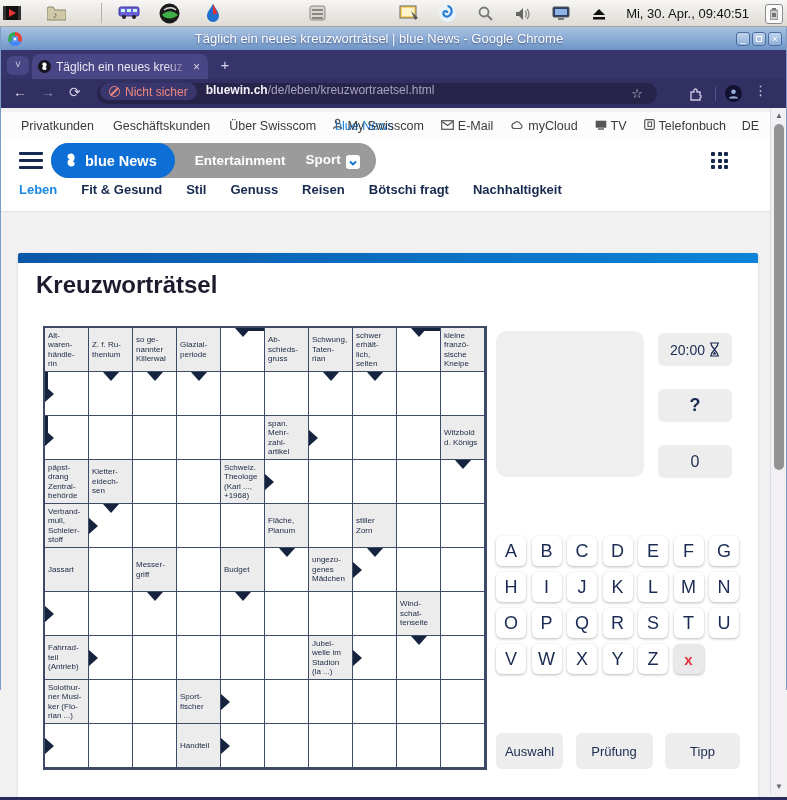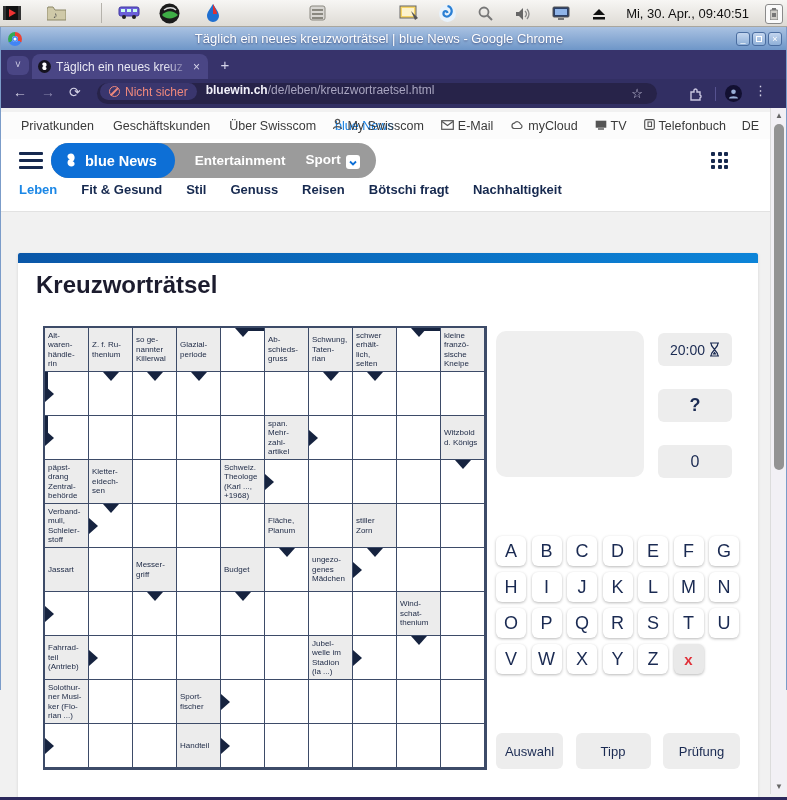--- a/index.html
+++ b/index.html
@@ -538,21 +538,21 @@
           </div>
           <div class="cell"></div>
           <div class="cell">
             <i class="arr-down"></i>
           </div>
           <div class="cell"></div>
           <div class="cell"></div>
           <div class="cell"></div>
           <div class="cell clue">Wind-
 schat-
-thenium</div>
+tenseite</div>
           <div class="cell"></div>
           <div class="cell clue">Fahrrad-
 teil
 (Antrieb)</div>
           <div class="cell">
             <i class="arr-right"></i>
           </div>
           <div class="cell"></div>
           <div class="cell"></div>
           <div class="cell"></div>
@@ -637,22 +637,22 @@
           <button class="key">V</button>
           <button class="key">W</button>
           <button class="key">X</button>
           <button class="key">Y</button>
           <button class="key">Z</button>
           <button class="key delete">x</button>
         </div>
 
       <div id="actions">
         <button class="action-btn" id="btn-auswahl">Auswahl</button>
+        <button class="action-btn" id="btn-pruefung">Prüfung</button>
         <button class="action-btn" id="btn-tipp">Tipp</button>
-        <button class="action-btn" id="btn-pruefung">Prüfung</button>
       </div>
     </div>
 
   </div>
 
   <div id="scrollbar">
     <span class="sb-arrow" style="top:3px">▲</span>
     <div id="sb-thumb"></div>
     <span class="sb-arrow" style="bottom:3px">▼</span>
   </div>

